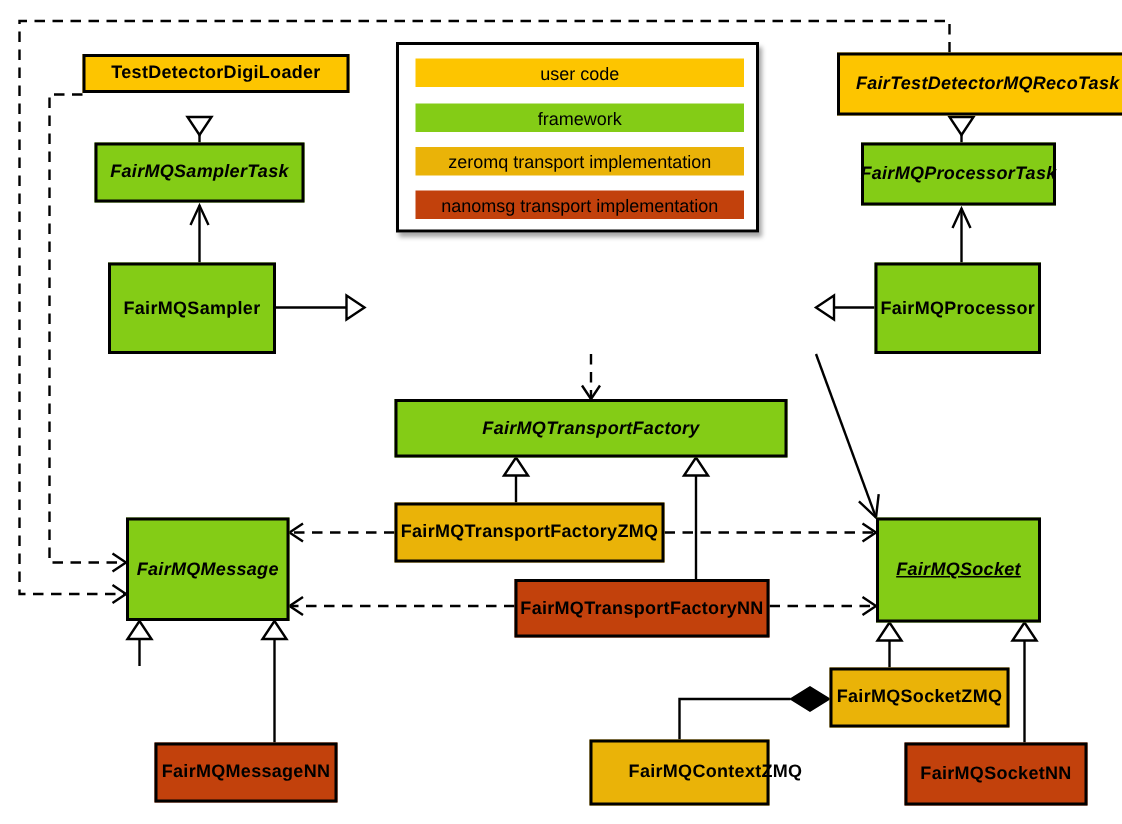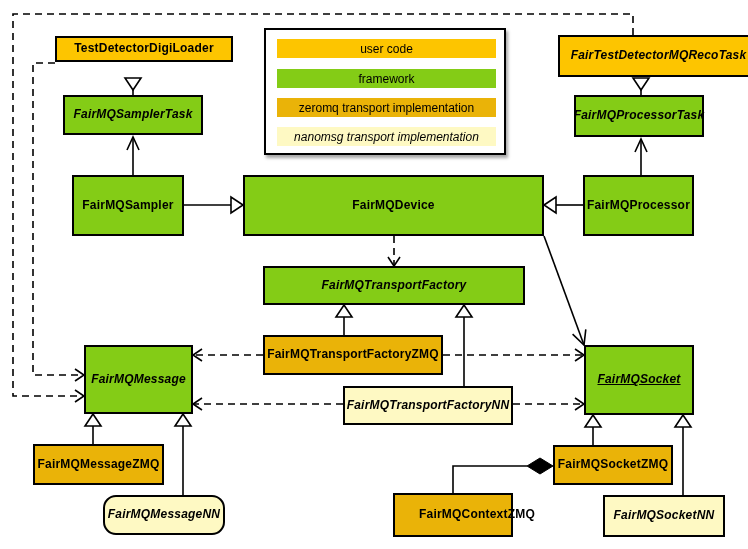--- a/index.html
+++ b/index.html
@@ -11,21 +11,21 @@
   .wires .tri{fill:#fff;stroke:#000;stroke-width:1.6;}
   .wires .open{fill:none;stroke:#000;stroke-width:1.6;}
   .wires .diamond{fill:#000;stroke:#000;}
   .node{position:absolute;box-sizing:border-box;border:2px solid #000;
         display:flex;align-items:center;justify-content:center;text-align:center;
         font-weight:bold;font-size:12px;letter-spacing:.2px;color:#000;line-height:1.1;}
   .abstract{font-style:italic;}
   .c-gold{background:#FDC500;}
   .c-blue{background:#84cc16;}
   .c-red{background:#eab308;}
-  .c-green{background:#fef9c3;font-style:italic;}
+  .c-green{background:#c2410c;}
   .legend{position:absolute;left:264px;top:28px;width:242px;height:127px;background:#fff;
           border:2px solid #000;box-sizing:border-box;box-shadow:2px 3px 3px rgba(0,0,0,.35);padding-left:12px;}
   .legend .bar{position:absolute;left:11px;width:219px;height:19px;
                display:flex;align-items:center;justify-content:center;
                font-size:12px;font-weight:normal;color:#000;}
 </style>
 </head>
 <body>
 
 <div class="canvas">
@@ -141,37 +141,35 @@
   <div class="node c-gold" style="left:55px;top:36px;width:178px;height:26px;">TestDetectorDigiLoader</div>
 
   <div class="node c-gold" style="left:558px;top:35px;width:201px;height:42px;font-style:italic;">FairTestDetectorMQRecoTask</div>
 
   <div class="node c-blue abstract" style="left:63px;top:95px;width:140px;height:40px;">FairMQSamplerTask</div>
 
   <div class="node c-blue" style="left:72px;top:175px;width:112px;height:61px;">FairMQSampler</div>
 
   <div class="node c-blue abstract" style="left:574px;top:95px;width:130px;height:42px;">FairMQProcessorTask</div>
 
-  <div class="node c-blue" style="left:243px;top:175px;width:301px;height:61px;">FairMQDevice</div>
 
   <div class="node c-blue" style="left:583px;top:175px;width:111px;height:61px;">FairMQProcessor</div>
 
   <div class="node c-blue abstract" style="left:263px;top:266px;width:262px;height:39px;">FairMQTransportFactory</div>
 
   <div class="node c-red" style="left:263px;top:335px;width:180px;height:40px;">FairMQTransportFactoryZMQ</div>
 
   <div class="node c-green" style="left:343px;top:386px;width:170px;height:39px;">FairMQTransportFactoryNN</div>
 
   <div class="node c-blue abstract" style="left:84px;top:345px;width:109px;height:69px;">FairMQMessage</div>
 
   <div class="node c-blue abstract" style="left:584px;top:345px;width:110px;height:70px;text-decoration:underline;">FairMQSocket</div>
 
-  <div class="node c-red" style="left:33px;top:444px;width:131px;height:41px;">FairMQMessageZMQ</div>
 
-  <div class="node c-green" style="left:103px;top:495px;width:122px;height:40px;border-radius:13px;">FairMQMessageNN</div>
+  <div class="node c-green" style="left:103px;top:495px;width:122px;height:40px;">FairMQMessageNN</div>
 
   <div class="node c-red" style="left:553px;top:445px;width:120px;height:40px;">FairMQSocketZMQ</div>
 
   <div class="node c-red" style="left:393px;top:493px;width:120px;height:44px;padding-left:48px;">FairMQContextZMQ</div>
 
   <div class="node c-green" style="left:603px;top:495px;width:122px;height:42px;">FairMQSocketNN</div>
 
   <div class="legend">
     <div class="bar c-gold" style="top:9px;">user code</div>
     <div class="bar c-blue" style="top:39px;">framework</div>

